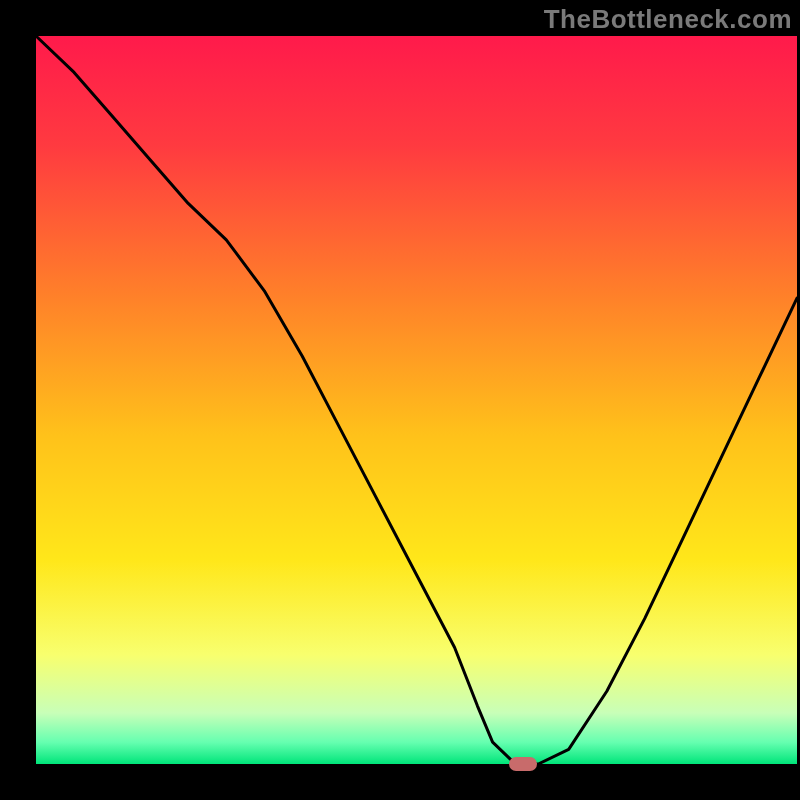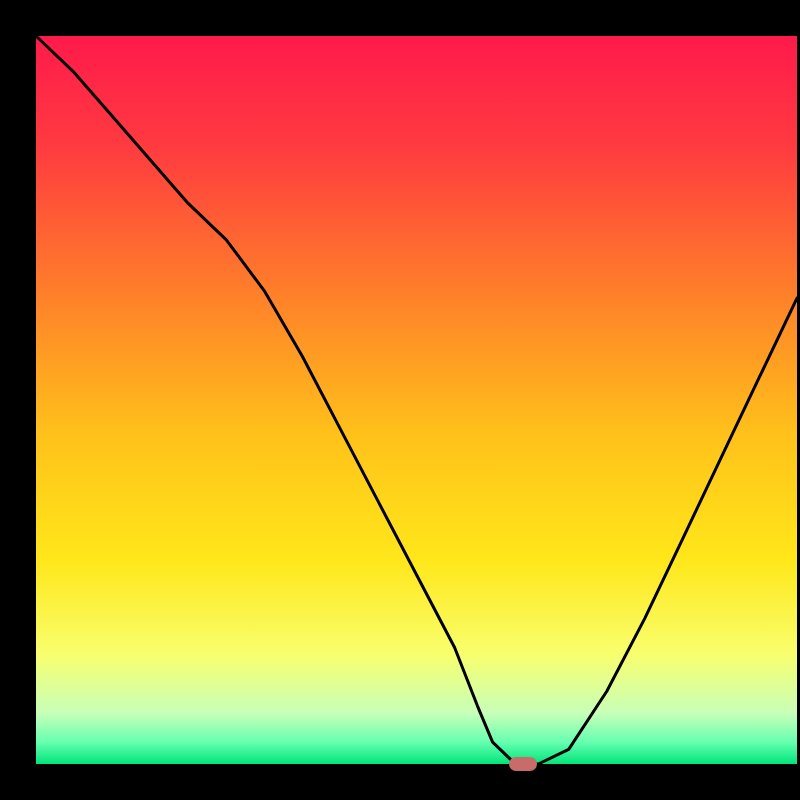--- a/index.html
+++ b/index.html
@@ -38,20 +38,21 @@
     border-radius: 7px;
     background: #c86b6b;
     z-index: 2;
   }
 </style>
 </head>
 <body>
 
 <div class="container">
 
+  <div class="watermark">TheBottleneck.com</div>
 
   <svg id="chart-svg" width="800" height="800">
     <defs>
       <linearGradient id="bg-grad" x1="0" y1="0" x2="0" y2="1">
           <stop offset="0%" stop-color="#ff1a4b"></stop>
           <stop offset="15%" stop-color="#ff3a40"></stop>
           <stop offset="35%" stop-color="#ff7e2a"></stop>
           <stop offset="55.00000000000001%" stop-color="#ffc21a"></stop>
           <stop offset="72%" stop-color="#ffe71a"></stop>
           <stop offset="85%" stop-color="#f8ff6e"></stop>

